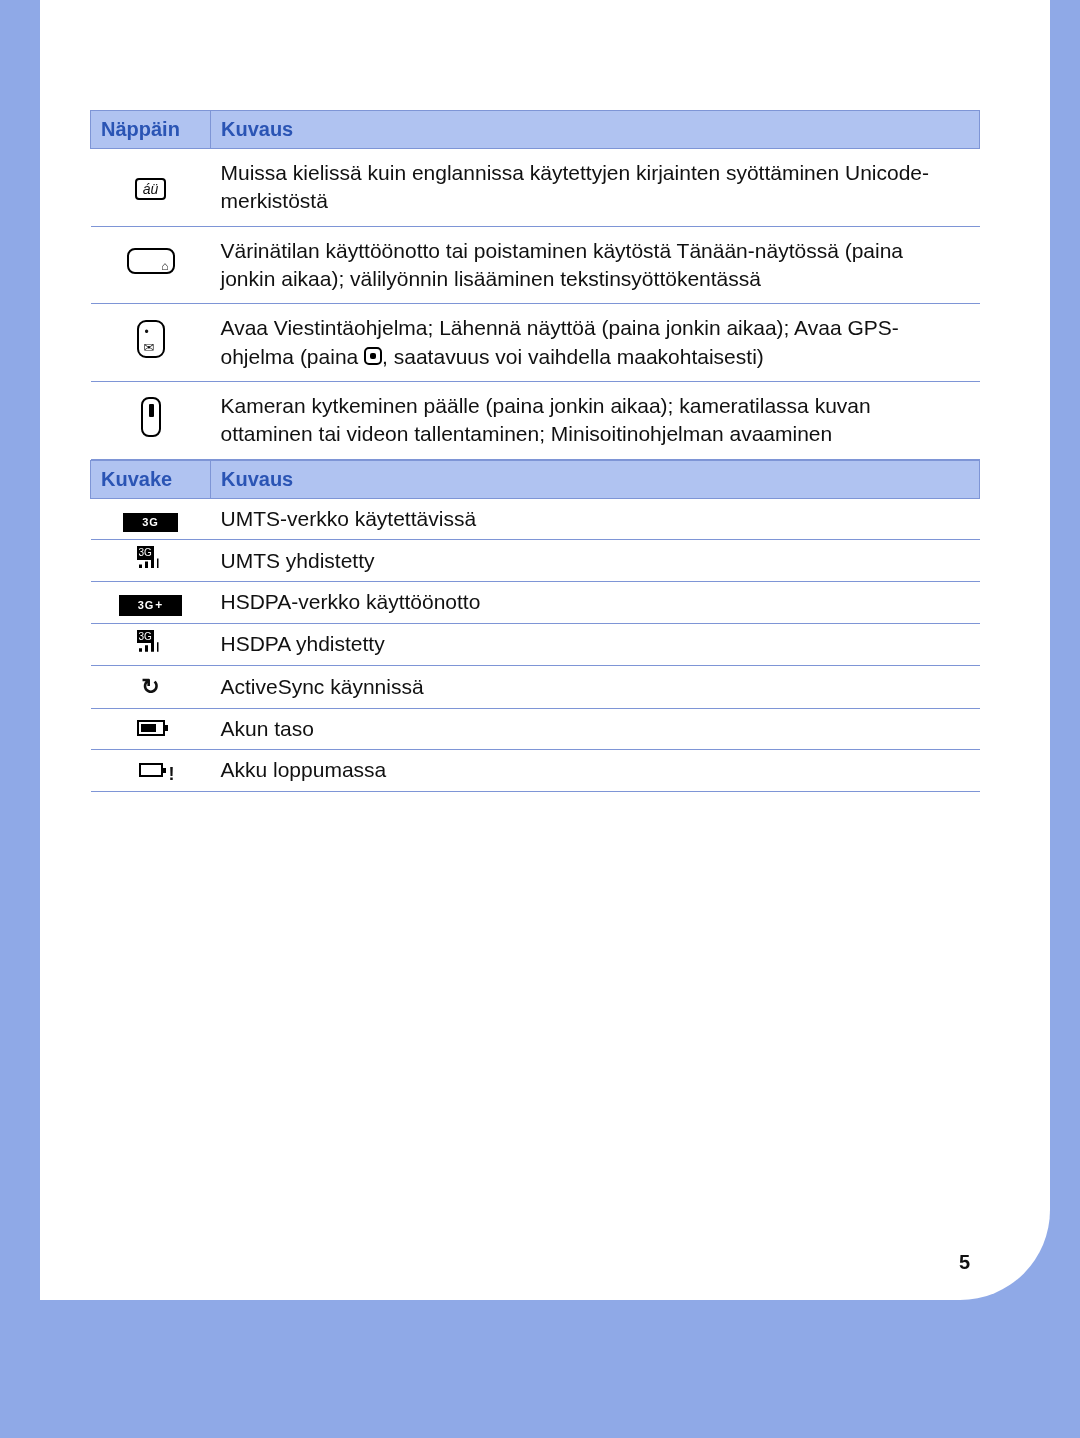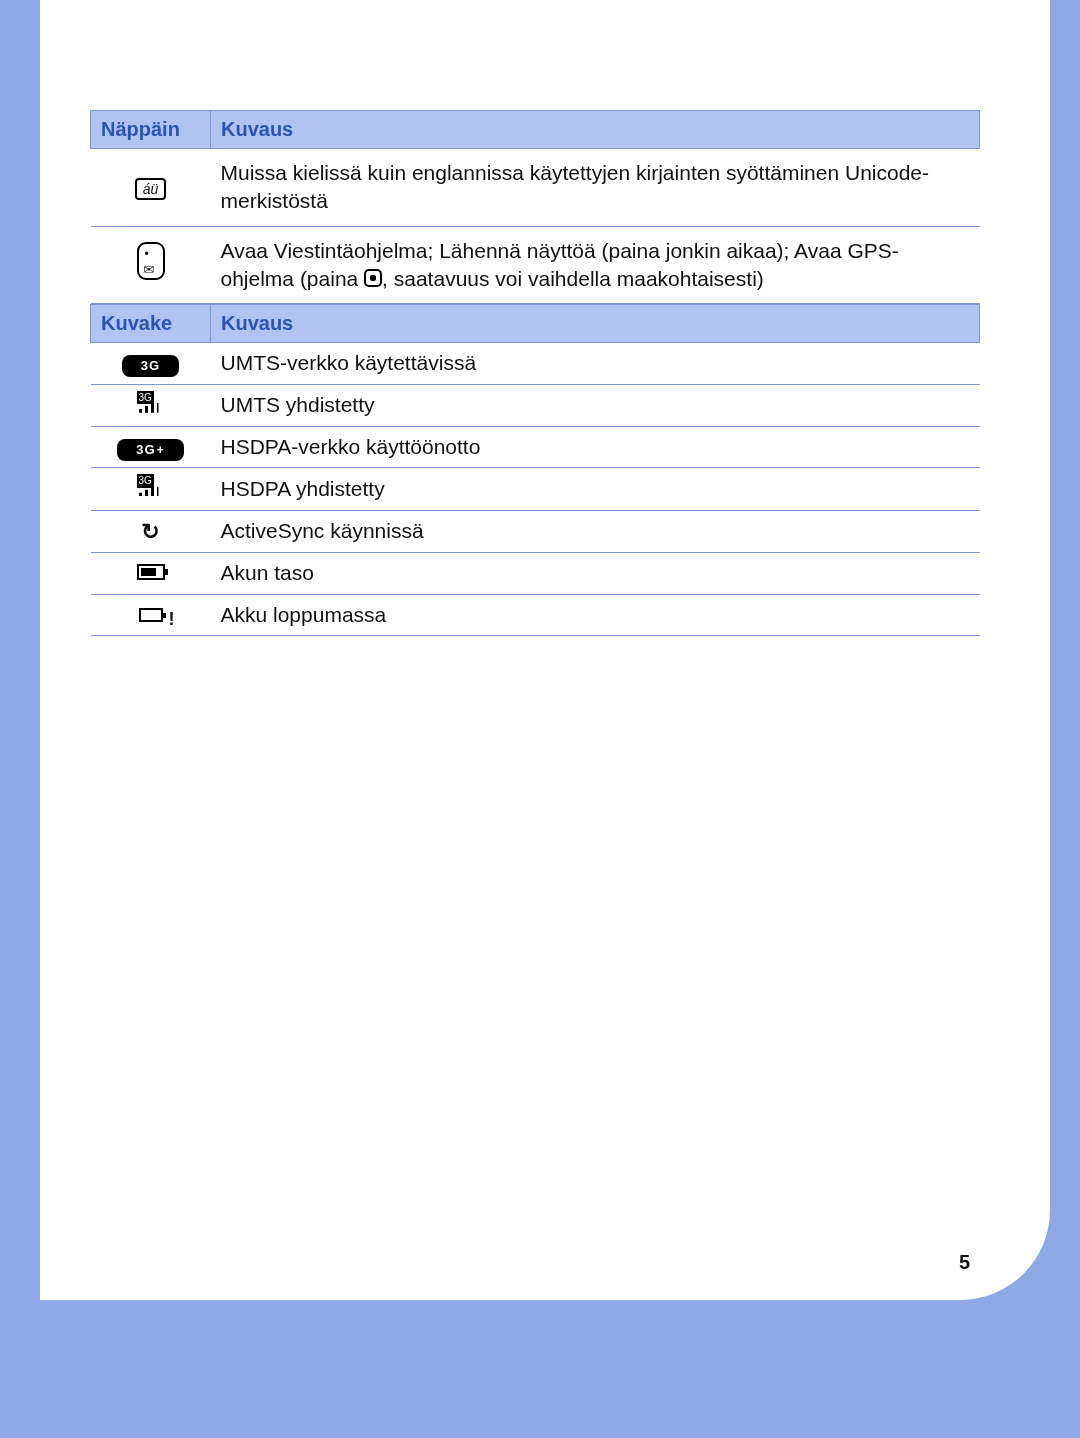--- a/index.html
+++ b/index.html
@@ -105,21 +105,21 @@
   .key-vol::before{content:"";position:absolute;left:6px;top:5px;width:5px;height:9px;background:#000;border-radius:1px;}
   .key-vol::after{content:"";position:absolute;left:6px;bottom:5px;width:5px;height:9px;background:#000;border-radius:1px;}
   .key-cam {
     display:inline-block;width:20px;height:40px;border:2px solid #000;border-radius:8px;position:relative;
   }
   .key-cam::before{content:"";position:absolute;left:6px;top:5px;width:5px;height:13px;background:#000;border-radius:1px;}
   .inline-fn-icon{
     display:inline-block;width:18px;height:18px;border:2px solid #000;border-radius:5px;vertical-align:middle;position:relative;top:-2px;
   }
   .inline-fn-icon::after{content:"";position:absolute;left:4px;top:4px;width:6px;height:6px;background:#000;border-radius:2px;}
-  .ic-3g {display:inline-block;background:#000;color:#fff;font-weight:bold;font-size:13px;padding:2px 19px;letter-spacing:1px;border-radius:8px;}
+  .ic-3g {display:inline-block;background:#000;color:#fff;font-weight:bold;font-size:11px;padding:2px 19px;letter-spacing:1px;}
   .ic-3g-sig {display:inline-block;position:relative;width:28px;height:22px;}
   .ic-3g-sig::before{content:"3G";position:absolute;left:0;top:0;background:#000;color:#fff;font-size:10px;padding:0 2px;}
   .ic-3g-sig::after{content:"";position:absolute;left:2px;bottom:0;width:20px;height:12px;background:linear-gradient(to right,#000 0 3px,transparent 3px 6px,#000 6px 9px,transparent 9px 12px,#000 12px 15px,transparent 15px 18px,#000 18px 21px);clip-path:polygon(0 70%,25% 70%,25% 45%,55% 45%,55% 20%,100% 20%,100% 100%,0 100%);}
   .ic-3gp::after{content:"+";color:#fff;font-size:12px;margin-left:1px;}
   .ic-sync{font-size:22px;font-weight:bold;}
   .ic-batt{display:inline-block;width:28px;height:16px;border:2px solid #000;position:relative;}
   .ic-batt::before{content:"";position:absolute;right:-5px;top:3px;width:3px;height:6px;background:#000;}
   .ic-batt::after{content:"";position:absolute;left:2px;top:2px;width:15px;height:8px;background:#000;}
   .ic-batt-low{display:inline-block;width:24px;height:14px;border:2px solid #000;position:relative;}
   .ic-batt-low::before{content:"";position:absolute;right:-5px;top:3px;width:3px;height:5px;background:#000;}
@@ -140,29 +140,37 @@
         <tr>
       <th class="col1">Näppäin</th>
       <th>Kuvaus</th>
     </tr>
 
     <tr>
       <td class="iconcell"><span class="key-icon">áü</span></td>
       <td class="desc">Muissa kielissä kuin englannissa käytettyjen kirjainten syöttäminen Unicode-merkistöstä</td>
     </tr>
 
+    <tr>
+      <td class="iconcell"><span class="key-spacebar"></span></td>
+      <td class="desc">Värinätilan käyttöönotto tai poistaminen käytöstä Tänään-näytössä (paina jonkin aikaa); välilyönnin lisääminen tekstinsyöttökentässä</td>
+    </tr>
 
     <tr>
       <td class="iconcell"><span class="key-msg"></span></td>
       <td class="desc">
         <span>Avaa Viestintäohjelma; Lähennä näyttöä (paina jonkin aikaa); Avaa GPS-ohjelma (paina </span><span class="inline-fn-icon"></span><span>, saatavuus voi vaihdella maakohtaisesti)</span>
       </td>
     </tr>
 
 
+    <tr>
+      <td class="iconcell"><span class="key-cam"></span></td>
+      <td class="desc">Kameran kytkeminen päälle (paina jonkin aikaa); kameratilassa kuvan ottaminen tai videon tallentaminen; Minisoitinohjelman avaaminen</td>
+    </tr>
   </tbody>
     </table>
 
 
   <table class="t2">
     <colgroup>
         <col class="col1">
         <col>
       </colgroup>
     <tbody>

